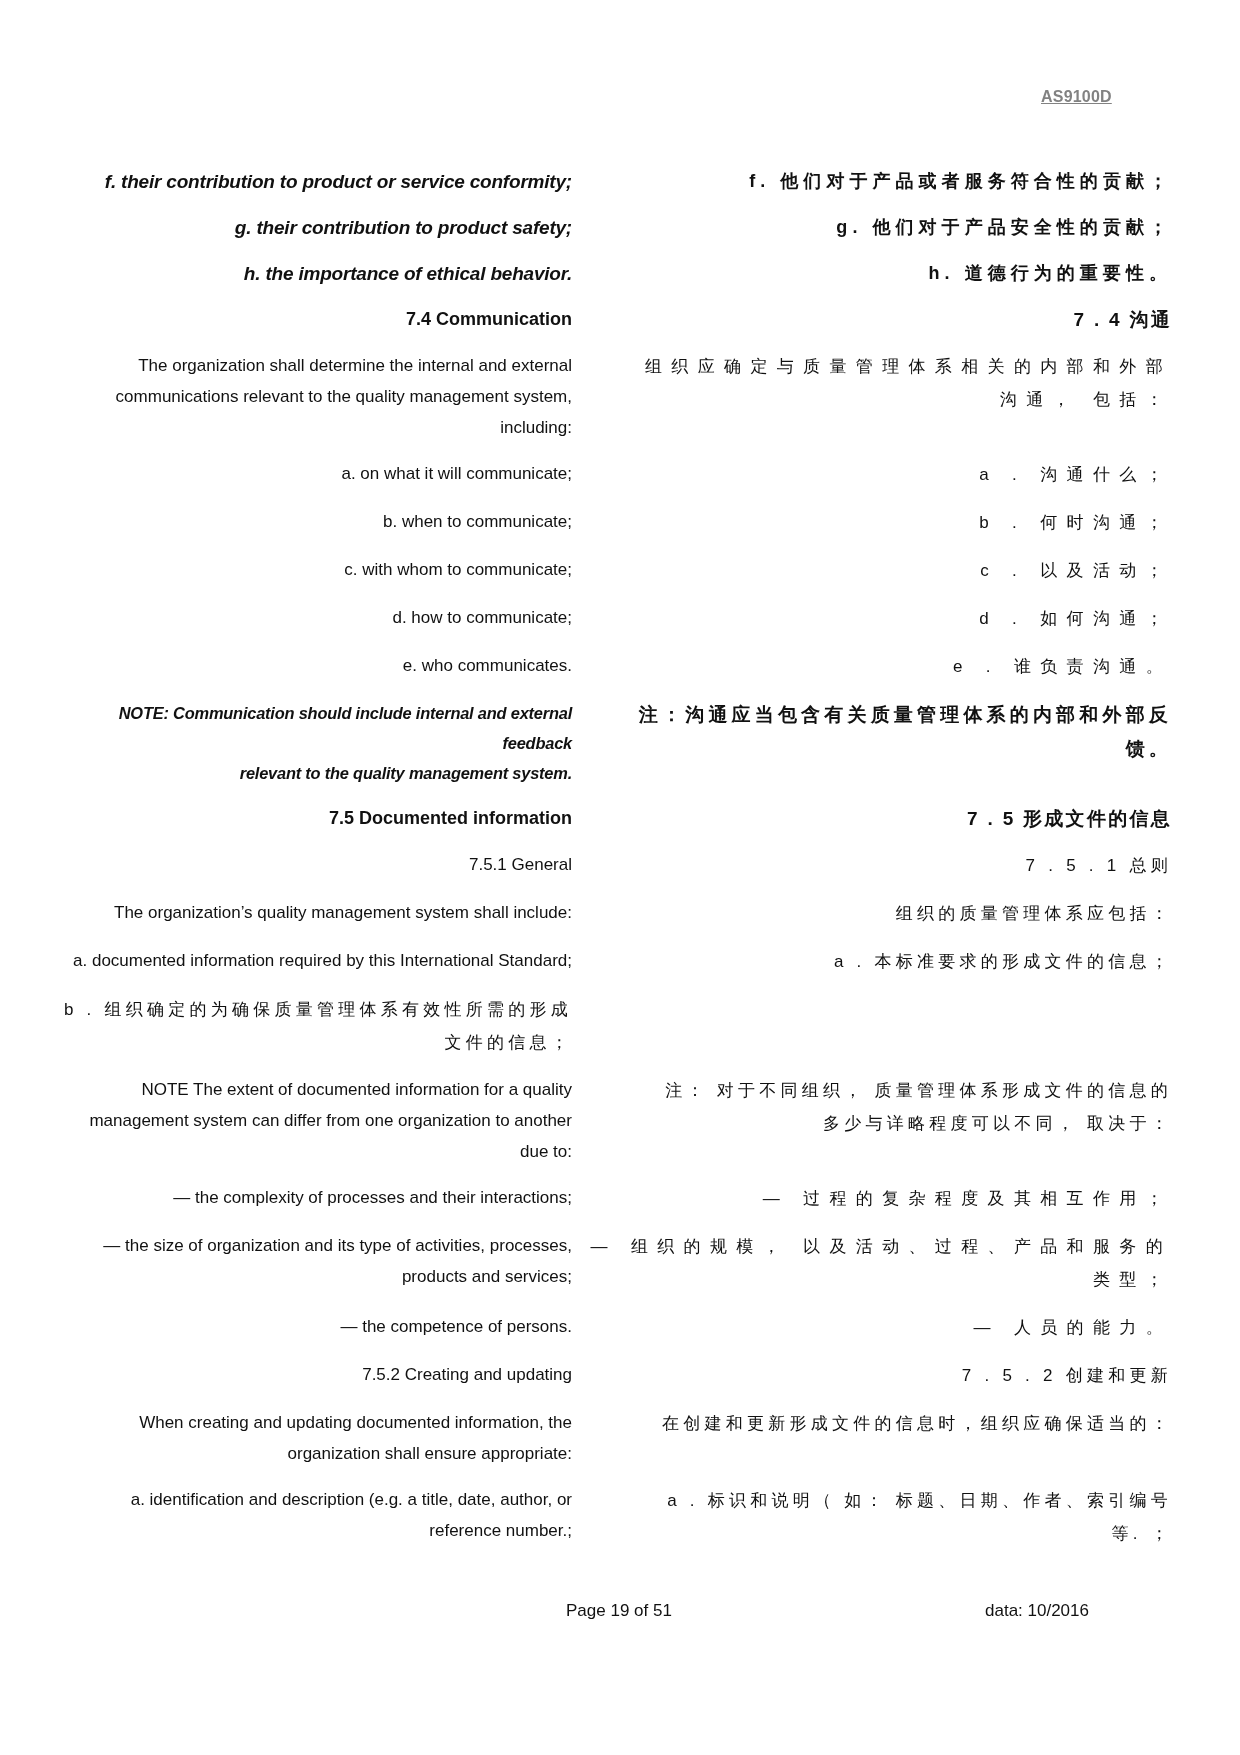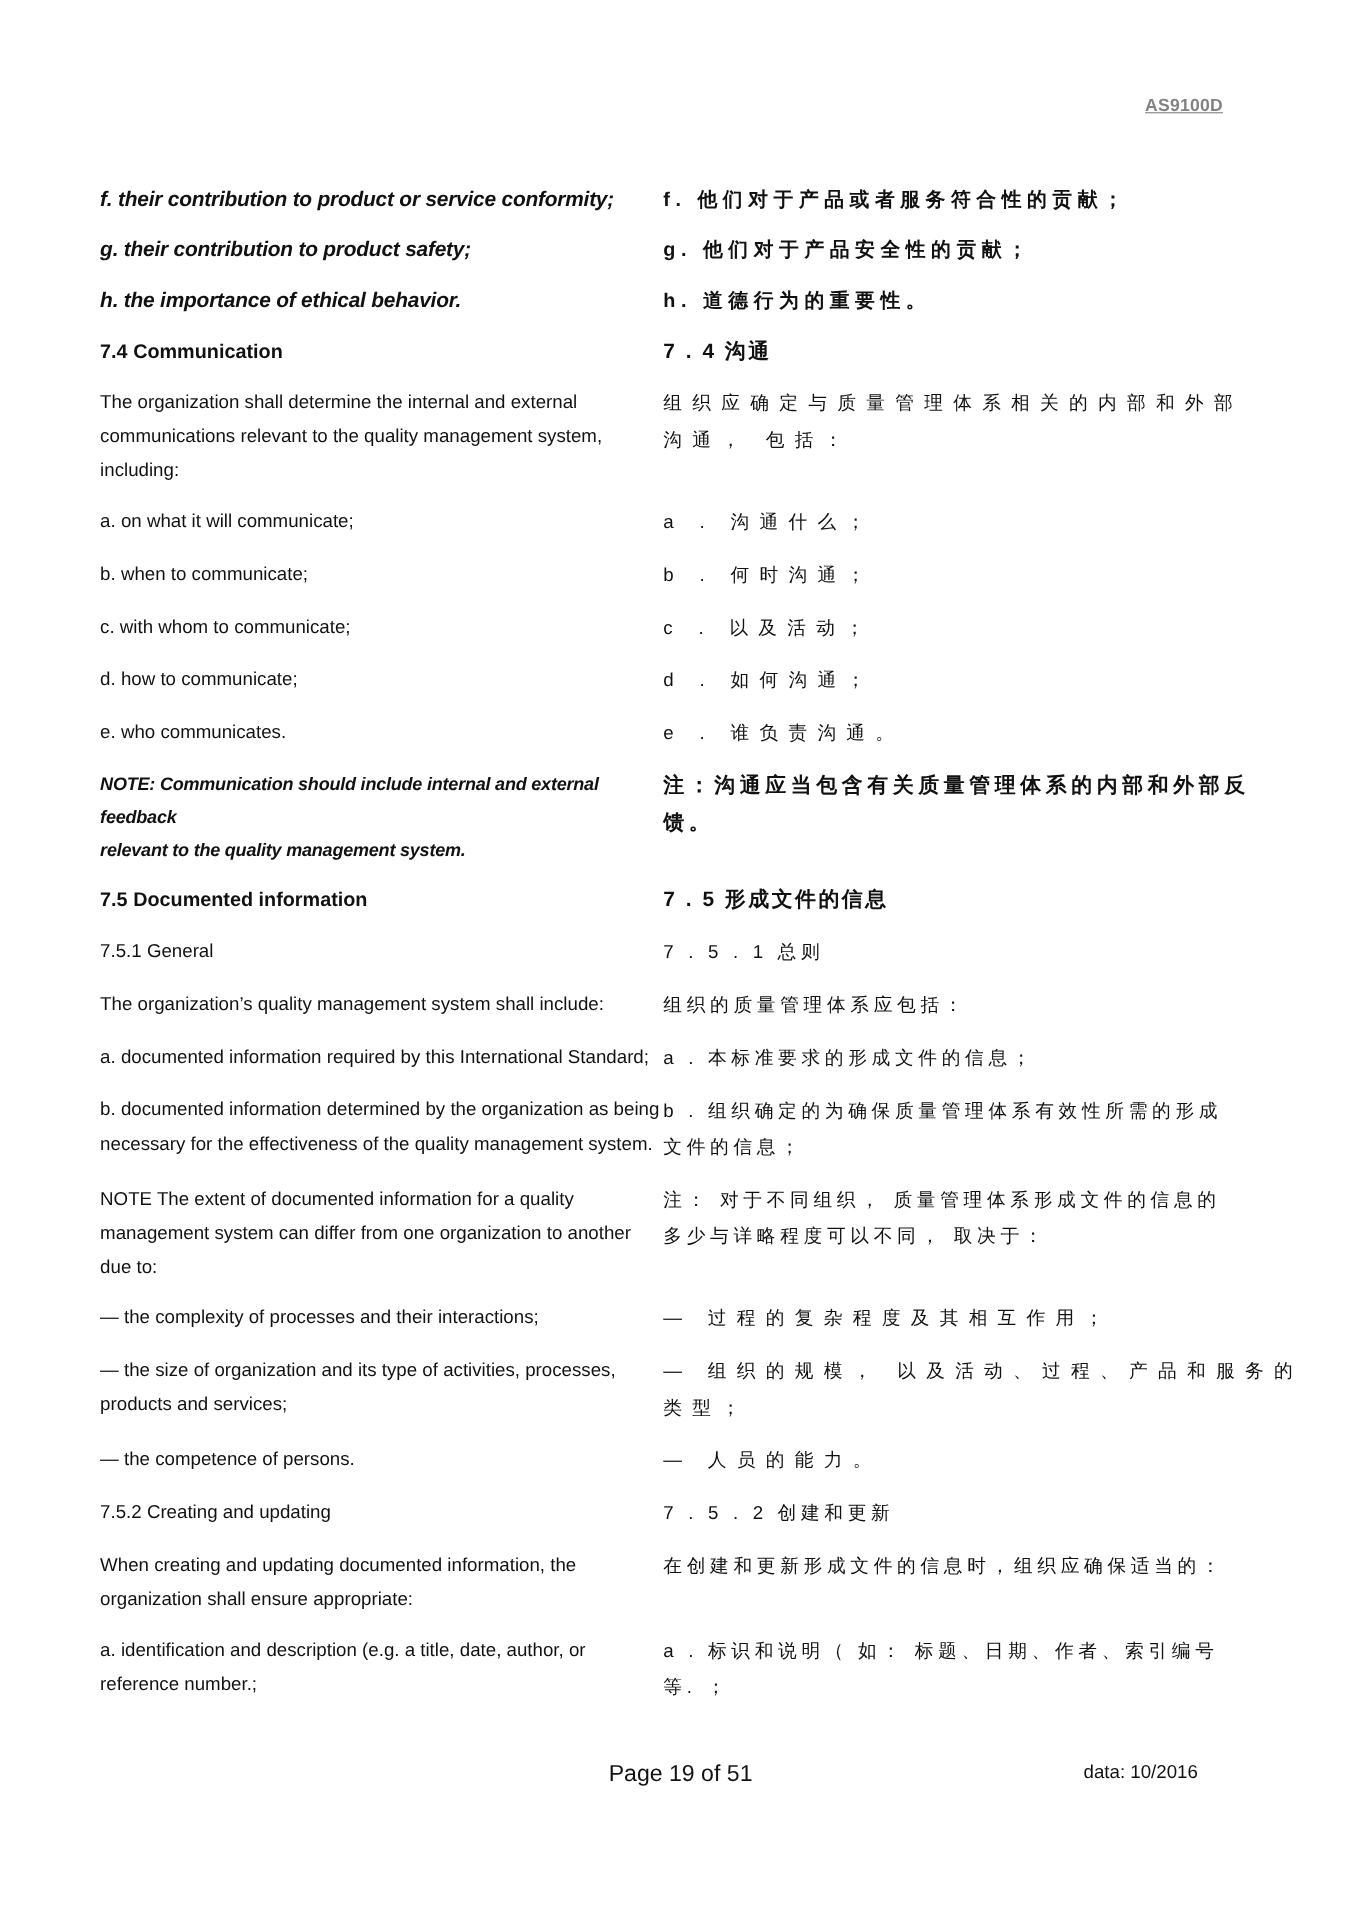--- a/index.html
+++ b/index.html
@@ -13,21 +13,21 @@
   }
   
   .doc-code{
     position:absolute;top:88px;left:1041px;
     font-size:16px;font-weight:bold;color:#828282;
     letter-spacing:0.2px;
     text-decoration:underline;
   }
   
   #doc{
-    position:absolute;left:91px;top:166px;width:1130px;
+    position:absolute;left:60px;top:166px;width:1130px;text-align:right;
   }
   .row{
     display:grid;
     grid-template-columns:512px 600px;
     align-items:start;
     margin-bottom:15px;
   }
   .row p{margin:0;white-space:pre-line;}
   
   .en{font-size:17px;line-height:31px;}
@@ -36,21 +36,21 @@
   .bi-note{font-weight:bold;font-style:italic;font-size:16.4px;line-height:30px;letter-spacing:-0.2px;}
   
   .zh{font-size:17px;line-height:33px;letter-spacing:0.25em;}
   .zhw{letter-spacing:0.55em;}
   .zhb{font-weight:bold;font-size:18px;line-height:31px;letter-spacing:0.28em;}
   .zhh{font-weight:bold;font-size:19px;line-height:31px;letter-spacing:0.12em;}
   .zhnb{font-weight:bold;font-size:19px;line-height:34px;letter-spacing:0.22em;}
   
   .footer-page{
     position:absolute;top:1601px;left:50%;transform:translateX(-51%);
-    font-size:21px;color:#111;
+    font-size:17px;color:#111;
   }
   .footer-date{
     position:absolute;top:1601px;left:957px;
     font-size:17px;color:#111;margin-left:28px;
   }
 </style>
 </head>
 <body>
 
 <div class="page">
@@ -132,22 +132,20 @@
     <p class="en">The organization’s quality management system shall include:</p>
     <p class="zh">组织的质量管理体系应包括：</p>
   </div>
 
   <div class="row">
     <p class="en">a. documented information required by this International Standard;</p>
     <p class="zh">a . 本标准要求的形成文件的信息；</p>
   </div>
 
   <div class="row">
-    <p class="en">b. documented information determined by the organization as being
-necessary for the effectiveness of the quality management system.</p>
     <p class="zh">b . 组织确定的为确保质量管理体系有效性所需的形成
 文件的信息；</p>
   </div>
 
   <div class="row">
     <p class="en">NOTE The extent of documented information for a quality
 management system can differ from one organization to another
 due to:</p>
     <p class="zh">注：  对于不同组织，  质量管理体系形成文件的信息的
 多少与详略程度可以不同，  取决于：</p>

